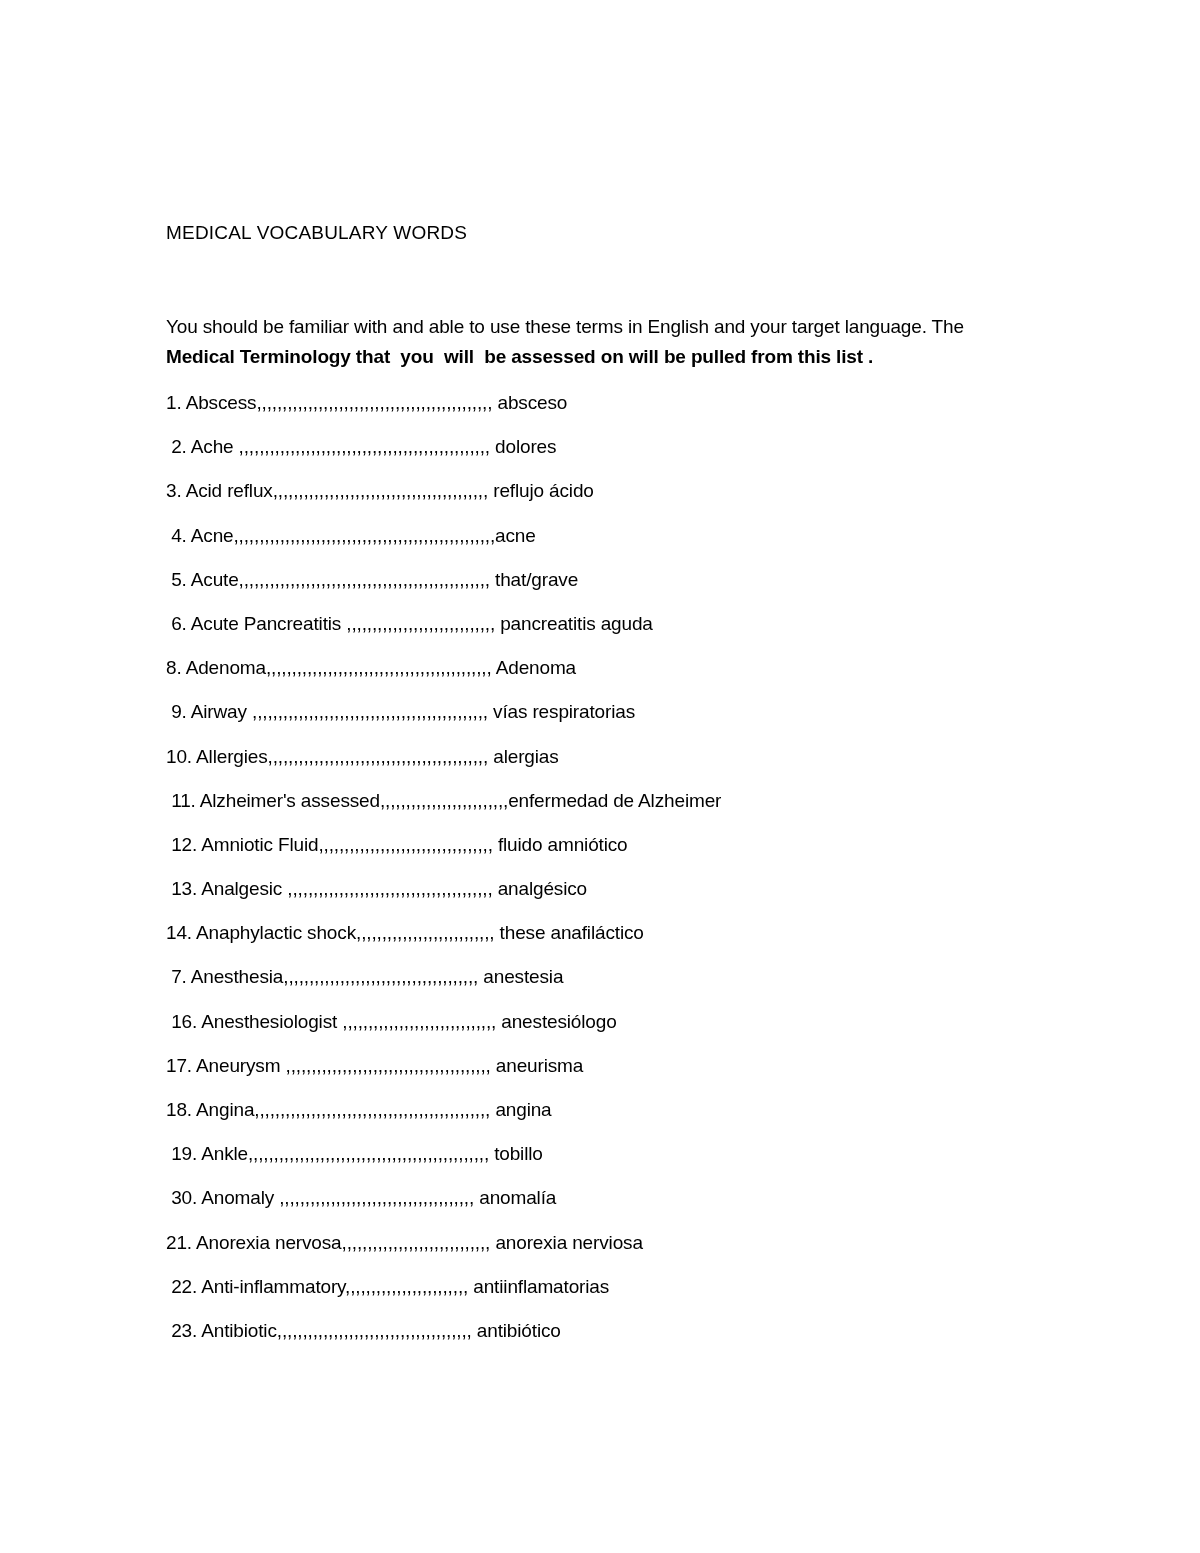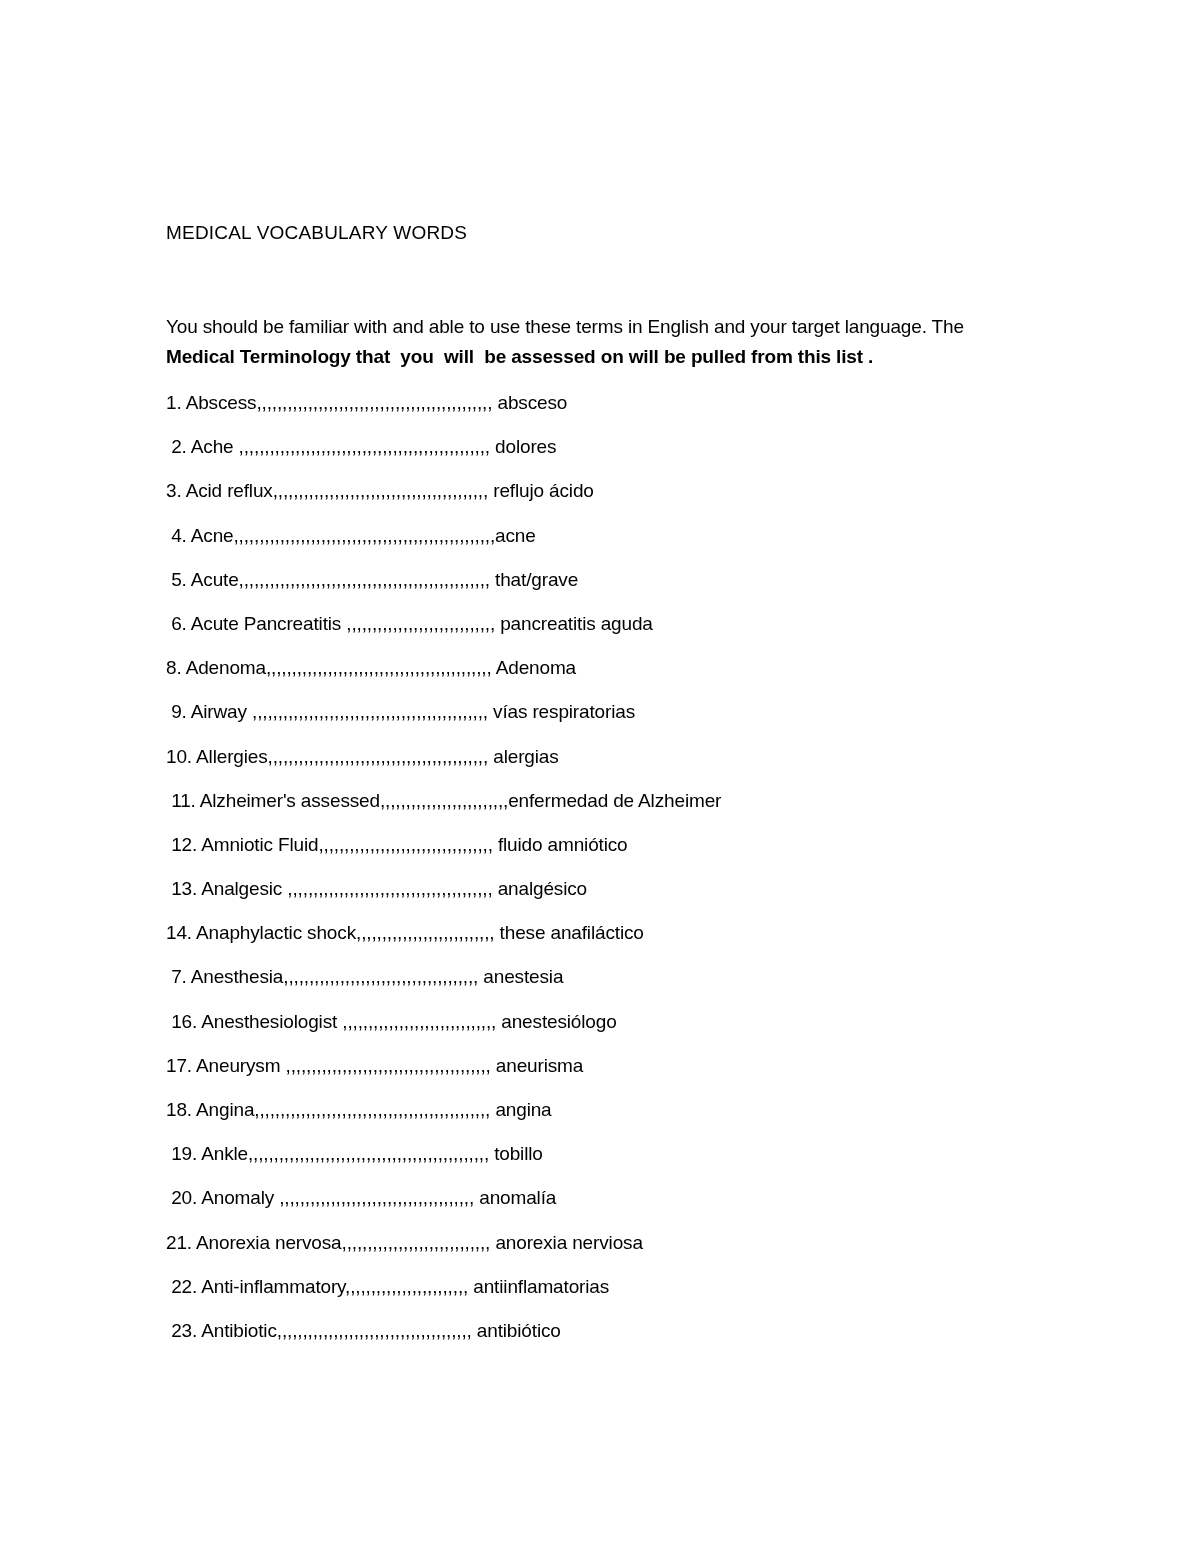--- a/index.html
+++ b/index.html
@@ -92,21 +92,21 @@
   <div class="vocab-row"><span> 7. </span><span>Anesthesia</span><span>,,,,,,,,,,,,,,,,,,,,,,,,,,,,,,,,,,,,,, </span><span>anestesia</span></div>
 
   <div class="vocab-row"><span> 16. </span><span>Anesthesiologist</span><span> ,,,,,,,,,,,,,,,,,,,,,,,,,,,,,, </span><span>anestesiólogo</span></div>
 
   <div class="vocab-row"><span>17. </span><span>Aneurysm</span><span> ,,,,,,,,,,,,,,,,,,,,,,,,,,,,,,,,,,,,,,,, </span><span>aneurisma</span></div>
 
   <div class="vocab-row"><span>18. </span><span>Angina</span><span>,,,,,,,,,,,,,,,,,,,,,,,,,,,,,,,,,,,,,,,,,,,,,, </span><span>angina</span></div>
 
   <div class="vocab-row"><span> 19. </span><span>Ankle</span><span>,,,,,,,,,,,,,,,,,,,,,,,,,,,,,,,,,,,,,,,,,,,,,,, </span><span>tobillo</span></div>
 
-  <div class="vocab-row"><span> 20. </span><span>Anomaly</span><span> ,,,,,,,,,,,,,,,,,,,,,,,,,,,,,,,,,,,,,, </span><span>anomalía</span></div>
+  <div class="vocab-row"><span> 30. </span><span>Anomaly</span><span> ,,,,,,,,,,,,,,,,,,,,,,,,,,,,,,,,,,,,,, </span><span>anomalía</span></div>
 
   <div class="vocab-row"><span>21. </span><span>Anorexia nervosa</span><span>,,,,,,,,,,,,,,,,,,,,,,,,,,,,, </span><span>anorexia nerviosa</span></div>
 
   <div class="vocab-row"><span> 22. </span><span>Anti-inflammatory</span><span>,,,,,,,,,,,,,,,,,,,,,,,, </span><span>antiinflamatorias</span></div>
 
   <div class="vocab-row"><span> 23. </span><span>Antibiotic</span><span>,,,,,,,,,,,,,,,,,,,,,,,,,,,,,,,,,,,,,, </span><span>antibiótico</span></div>
 </div>
 </div>
 
 </body></html>

